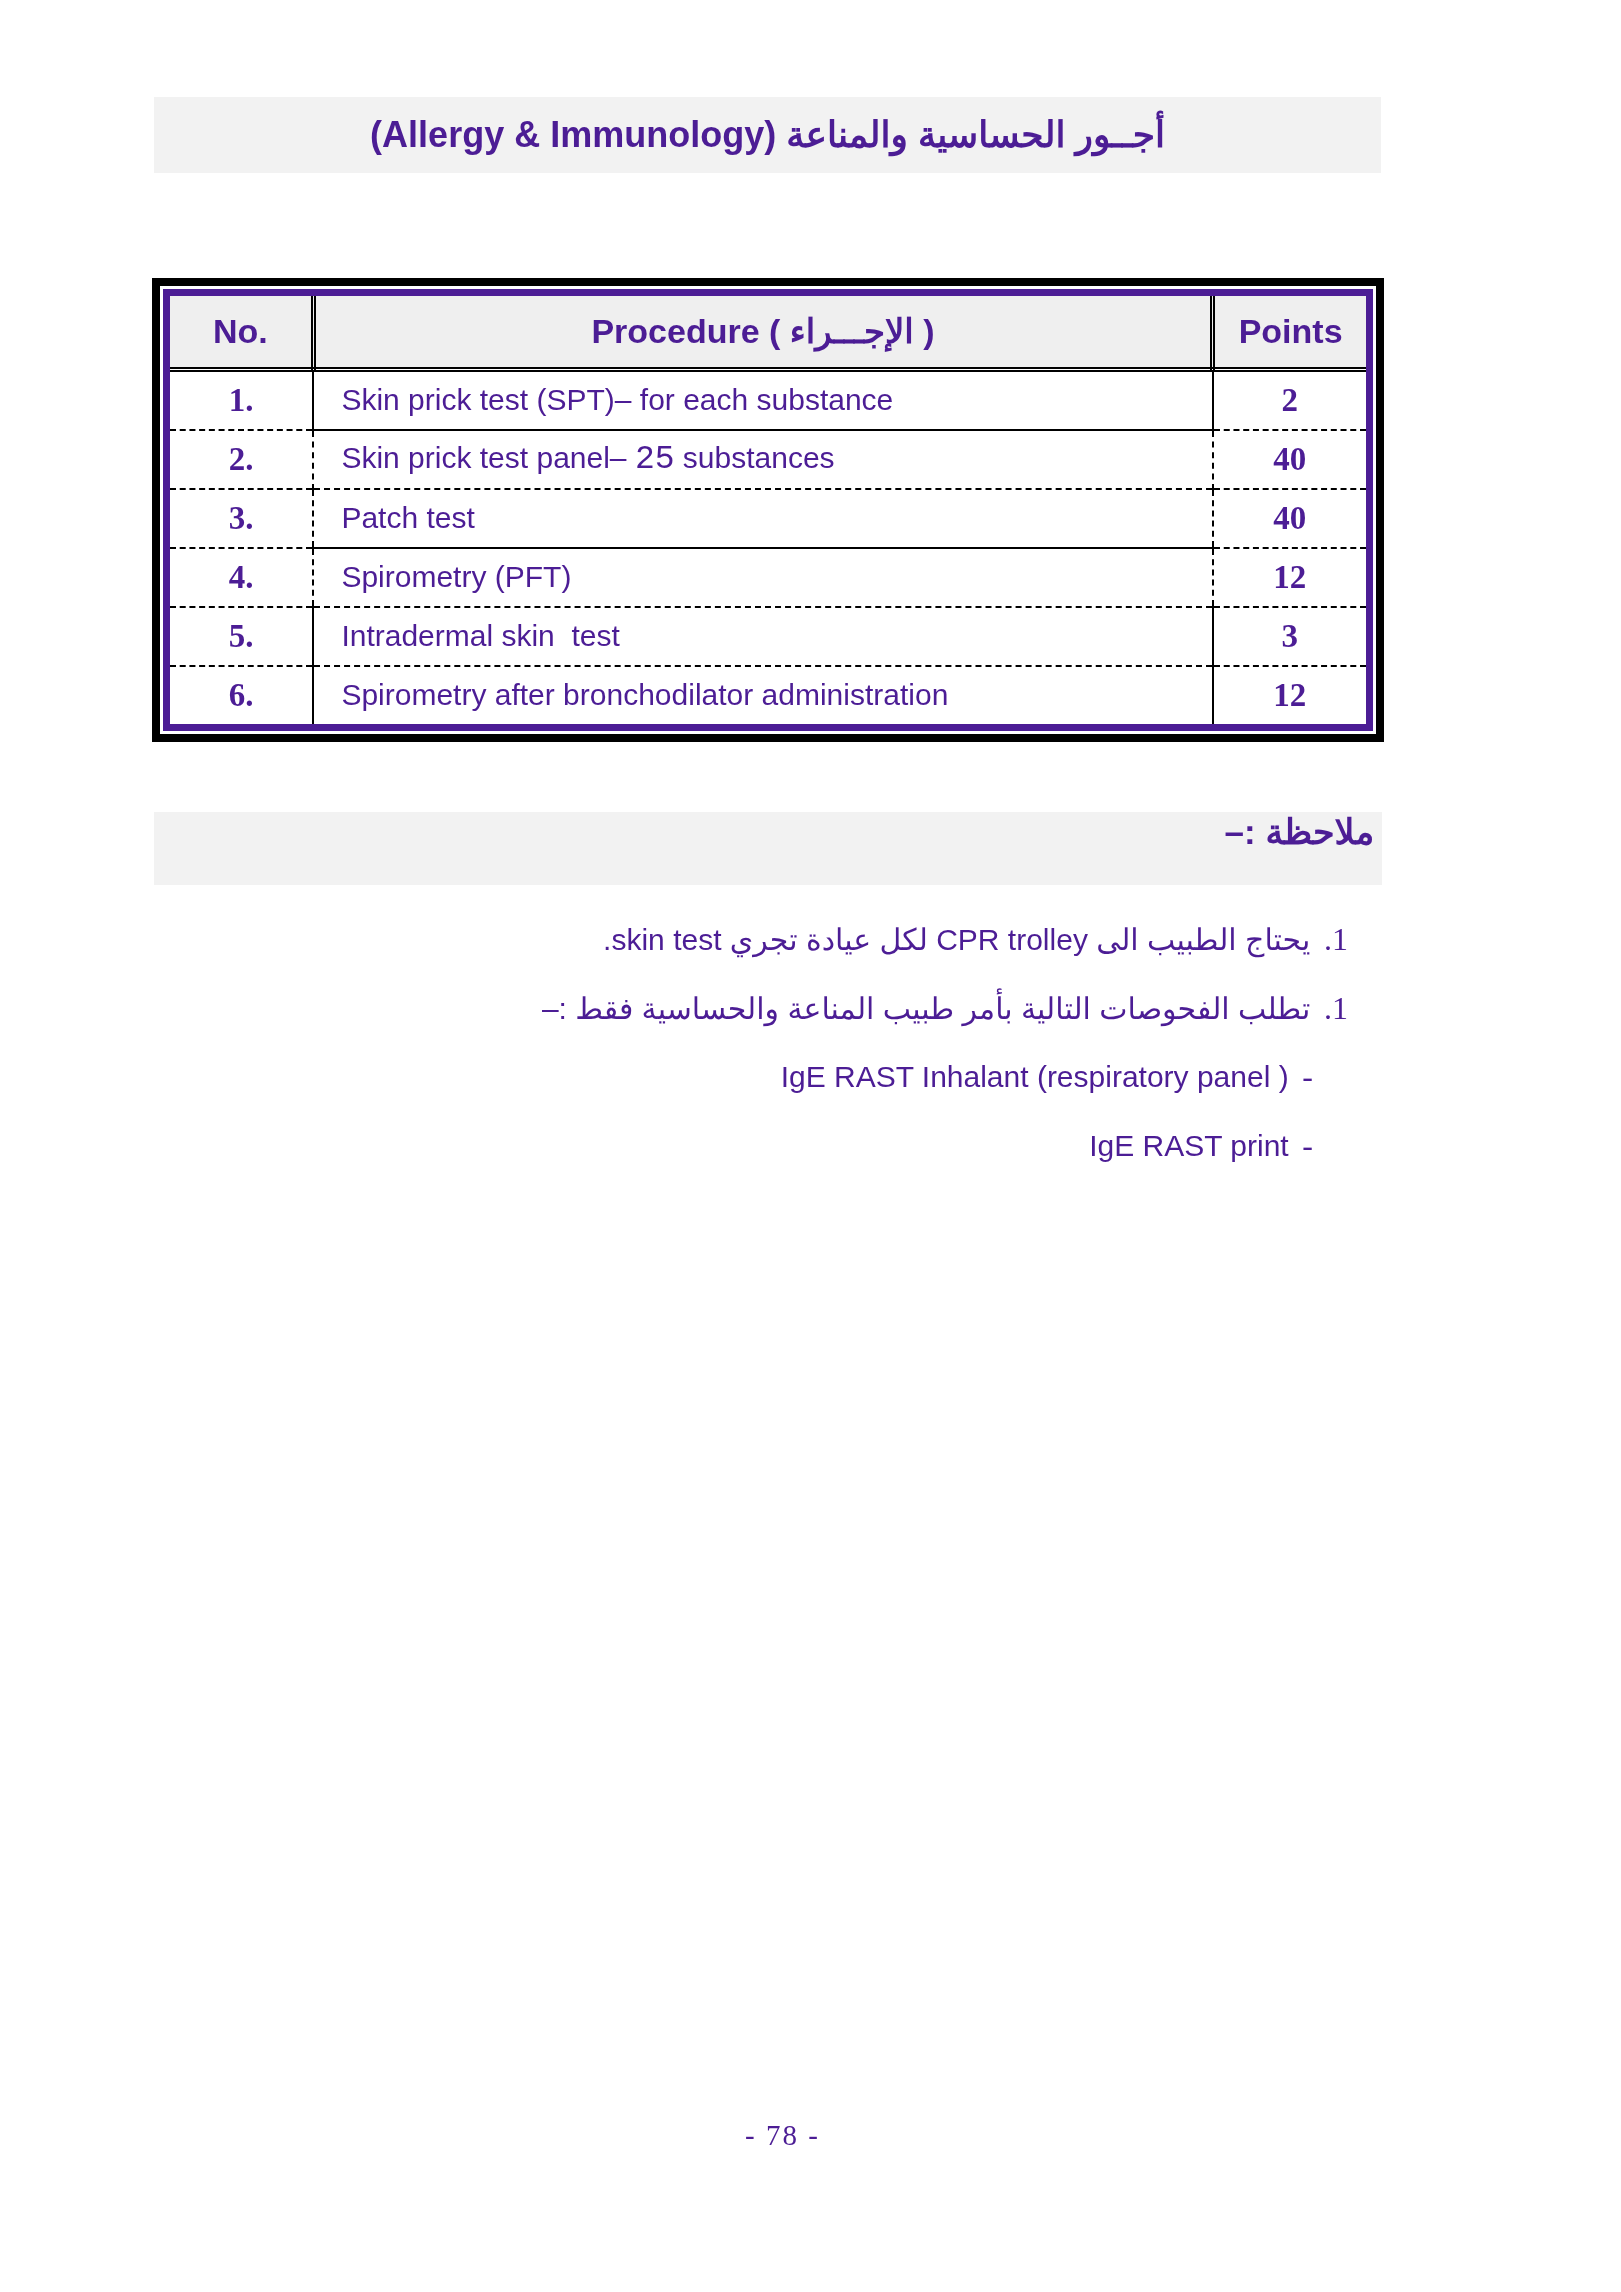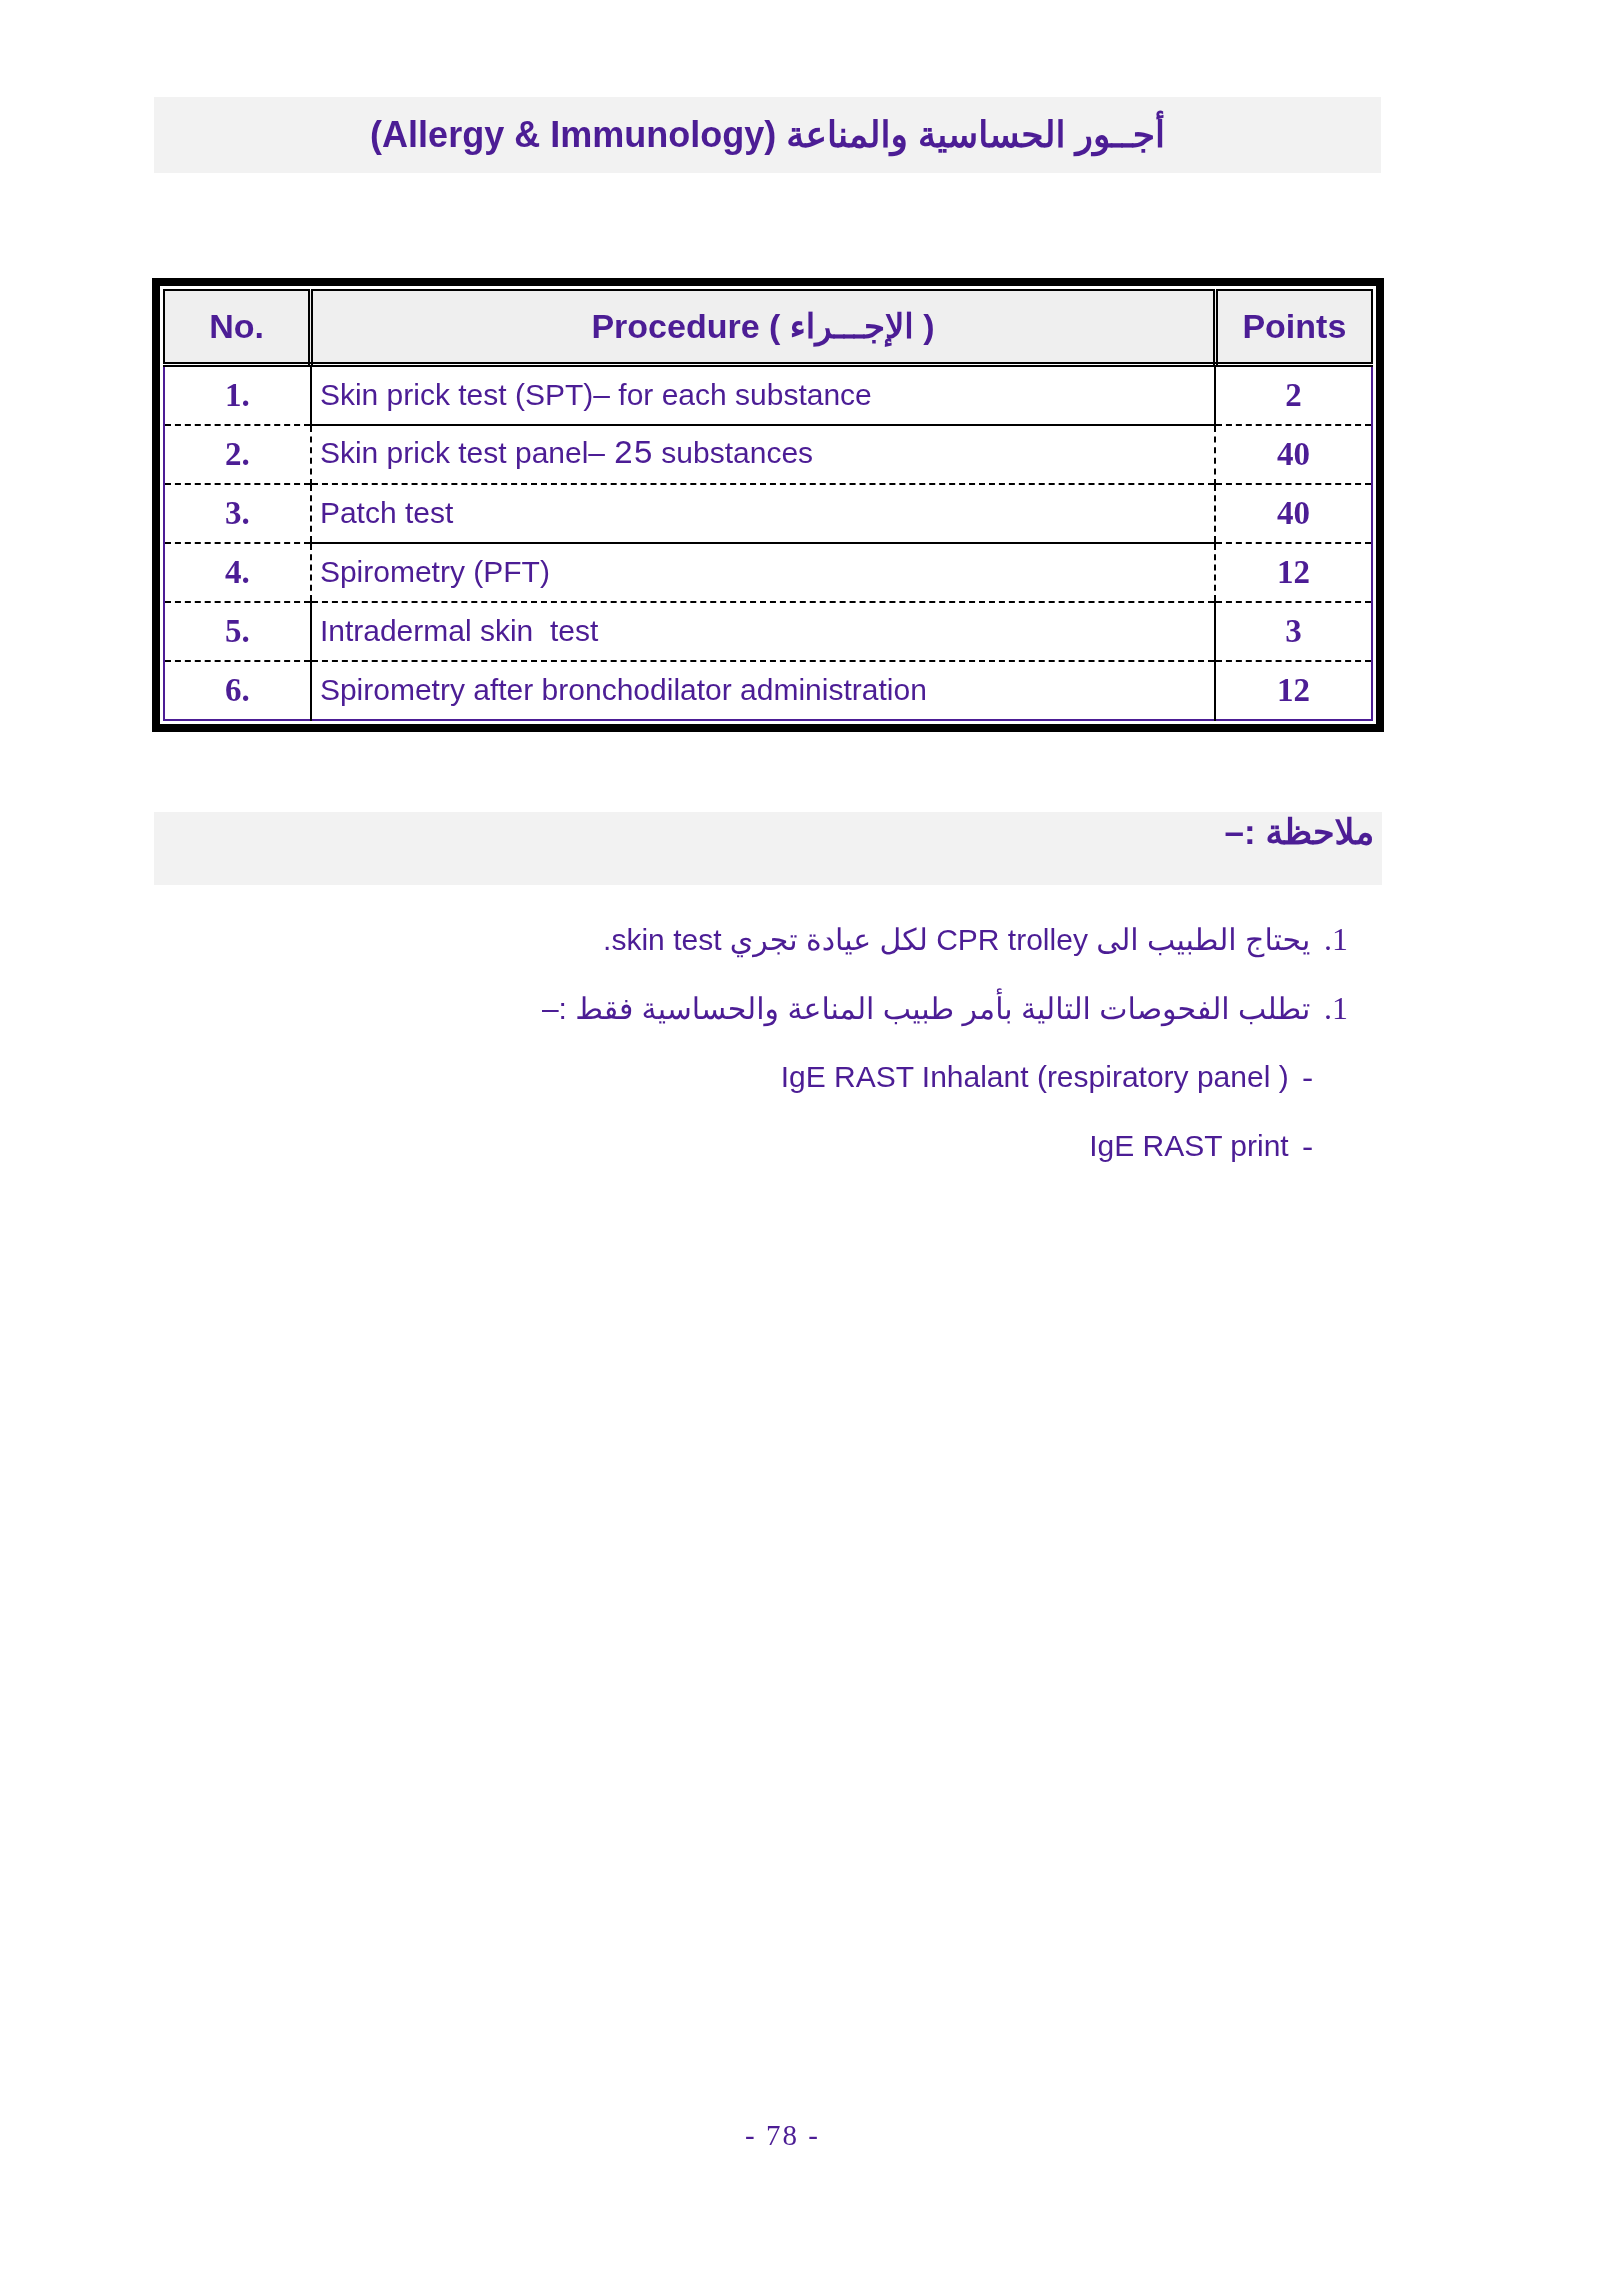--- a/index.html
+++ b/index.html
@@ -16,36 +16,36 @@
   }
   .title-bar .title-text {
     direction:rtl; font-weight:bold; font-size:36px; white-space:nowrap;
   }
 
   
   .table-frame {
     position:absolute; left:152px; top:278px; width:1232px;
     border:8.8px solid #000; padding:2.9px; box-sizing:border-box; background:#fff;
   }
-  table.fee { width:100%; border-collapse:collapse; border:2px solid #4c1d95; table-layout:fixed; }
+  table.fee { width:100%; border-collapse:collapse; border:7px solid #4c1d95; table-layout:fixed; }
   col.c-no { width:147px; } col.c-points { width:157px; }
   th {
     background:#efefef; font-weight:bold; font-size:34px; height:71px;
     border-top:2px solid #000; border-bottom:5.9px double #000;
     border-left:5.9px double #000; border-right:5.9px double #000;
     padding:0 5.9px; text-align:center;
   }
   th:first-child { border-left:2px solid #000; }
   th:last-child  { border-right:2px solid #000; }
   td { height:57px; padding:0; }
   td.no, td.points {
     text-align:center; font-family:"Liberation Serif", serif;
     font-weight:bold; font-size:33px;
   }
-  td.proc { font-size:30px; padding-left:8px; white-space:pre; text-align:left; }
+  td.proc { font-size:30px; padding-left:27px; white-space:pre; text-align:left; }
   .serif-num { font-family:Liberation Mono, monospace; font-size:33px; }
 
   
   tr.vs td.proc { border-left:2px solid #000;  border-right:2px solid #000; }
   tr.vd td.proc { border-left:2px dashed #000; border-right:2px dashed #000; }
   tr.t1 td { border-top:2px dashed #000; }
   tr.t2 td { border-top:2.9px dashed #000; }
   tr.t2 td.proc { border-top:2.9px solid #000; }
   tr.first td { border-top:2px solid #000; }
 

